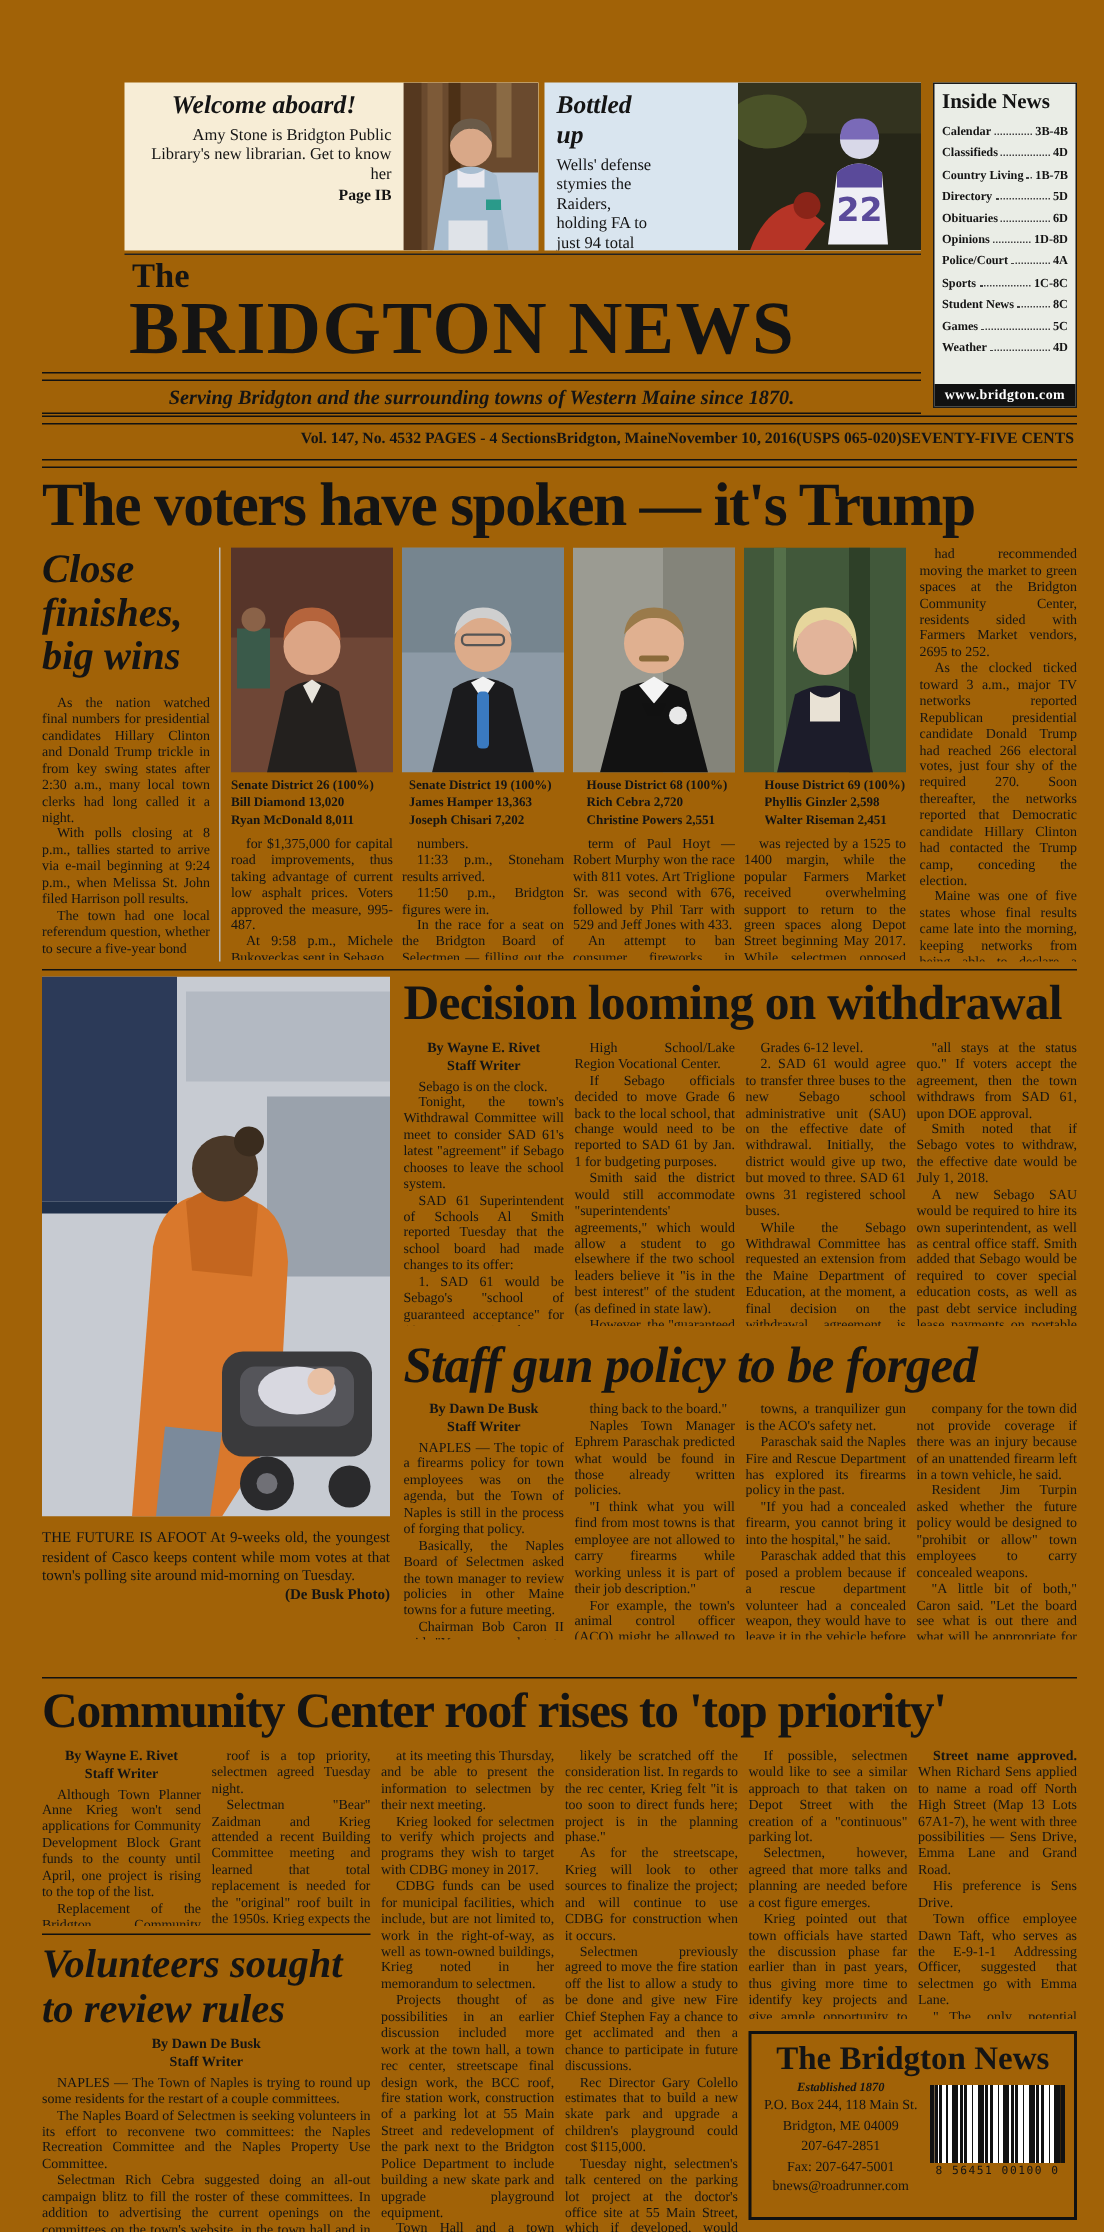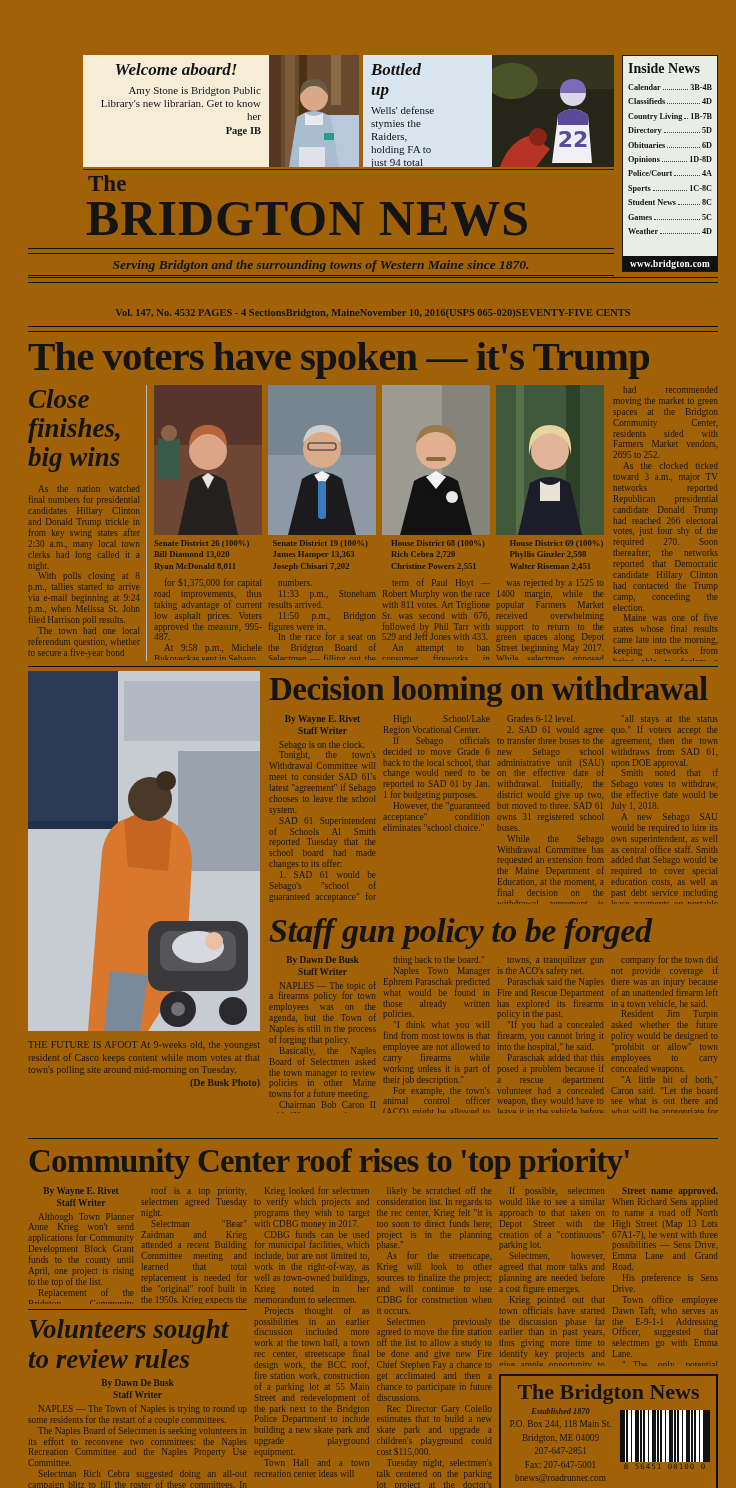--- a/index.html
+++ b/index.html
@@ -29,21 +29,21 @@
   
   .inside-news{width:106px;border:1.5px solid #1a1a1a;background:#eaede6;box-sizing:border-box;
                display:flex;flex-direction:column;padding:5px 5px 3px;}
   .ix-title{font-weight:bold;font-size:14px;margin-bottom:6px;}
   .ix-list{flex:1;}
   .ix-row{display:flex;align-items:baseline;font-size:8.2px;font-weight:bold;margin-bottom:5.4px;}
   .ix-leader{flex:1;border-bottom:1.5px dotted #444;margin:0 2px;}
   .ix-web{background:#111;color:#fff;text-align:center;font-weight:bold;font-size:9.3px;padding:2.5px 0;margin:0 -5px -3px;letter-spacing:0.3px;}
   
   .dateline-wrap{margin:2px 18px 0 28px;}
-  .dateline-row{display:flex;justify-content:center;font-weight:bold;font-size:10.5px;padding:4px 2px 3px;margin-top:20px;}
+  .dateline-row{display:flex;justify-content:flex-end;font-weight:bold;font-size:10.5px;padding:4px 2px 3px;}
   .h-main{margin:3px 28px 0;font-weight:bold;font-size:41px;letter-spacing:-1px;line-height:1.05;white-space:nowrap;overflow:hidden;height:46px;}
   
   .coltext{font-size:9.3px;line-height:1.17;text-align:justify;}
   .coltext p{margin:0;text-indent:10px;}
   .byline{text-align:center;font-weight:bold;font-size:9.4px;line-height:1.25;margin-bottom:2px;}
   .byline div{margin:0;}
   .xrule{border:none;border-top:1.5px solid #111;margin:5px 18px 4px 28px;}
   
   .election{display:flex;gap:7px;margin:4px 18px 0 28px;height:276px;}
   .el-left{width:112px;flex:none;border-right:1px solid #bbb;padding-right:6px;}
@@ -393,20 +393,21 @@
             <div class="coltext">
                 <p>Sebago is on the clock.</p>
                 <p>Tonight, the town's Withdrawal Committee will meet to consider SAD 61's latest "agreement" if Sebago chooses to leave the school system.</p>
                 <p>SAD 61 Superintendent of Schools Al Smith reported Tuesday that the school board had made changes to its offer:</p>
                 <p>1. SAD 61 would be Sebago's "school of guaranteed acceptance" for 10 years, meaning the town would educate grade levels Kindergarten to Grade 5 at Sebago Elementary, while Grades 6-12 would be sent to Lake Region Middle School and Lake Region</p>
               </div>
           </div>
           <div class="acol coltext">
               <p>High School/Lake Region Vocational Center.</p>
               <p>If Sebago officials decided to move Grade 6 back to the local school, that change would need to be reported to SAD 61 by Jan. 1 for budgeting purposes.</p>
+              <p>Smith said the district would still accommodate "superintendents' agreements," which would allow a student to go elsewhere if the two school leaders believe it "is in the best interest" of the student (as defined in state law).</p>
               <p>However, the "guaranteed acceptance" condition eliminates "school choice."</p>
             </div>
           <div class="acol coltext">
               <p>Grades 6-12 level.</p>
               <p>2. SAD 61 would agree to transfer three buses to the new Sebago school administrative unit (SAU) on the effective date of withdrawal. Initially, the district would give up two, but moved to three. SAD 61 owns 31 registered school buses.</p>
               <p>While the Sebago Withdrawal Committee has requested an extension from the Maine Department of Education, at the moment, a final decision on the withdrawal agreement is due by Nov. 18.</p>
             </div>
           <div class="acol coltext">
               <p>"all stays at the status quo." If voters accept the agreement, then the town withdraws from SAD 61, upon DOE approval.</p>
               <p>Smith noted that if Sebago votes to withdraw, the effective date would be July 1, 2018.</p>
@@ -484,20 +485,21 @@
           <div class="coltext vol-body">
               <p>NAPLES — The Town of Naples is trying to round up some residents for the restart of a couple committees.</p>
               <p>The Naples Board of Selectmen is seeking volunteers in its effort to reconvene two committees: the Naples Recreation Committee and the Naples Property Use Committee.</p>
               <p>Selectman Rich Cebra suggested doing an all-out campaign blitz to fill the roster of these committees. In addition to advertising the current openings on the committees on the town's website, in the town hall and in the local newspapers, Cebra recommended putting up flyers at the Naples Public Library, the Umbrella Factory Supermarket, the U.S. Post Office in Naples and also area gas stations.</p>
             </div>
 
         </article>
       </div>
 
       <div class="cc-mid coltext">
+          <p>at its meeting this Thursday, and be able to present the information to selectmen by their next meeting.</p>
           <p>Krieg looked for selectmen to verify which projects and programs they wish to target with CDBG money in 2017.</p>
           <p>CDBG funds can be used for municipal facilities, which include, but are not limited to, work in the right-of-way, as well as town-owned buildings, Krieg noted in her memorandum to selectmen.</p>
           <p>Projects thought of as possibilities in an earlier discussion included more work at the town hall, a town rec center, streetscape final design work, the BCC roof, fire station work, construction of a parking lot at 55 Main Street and redevelopment of the park next to the Bridgton Police Department to include building a new skate park and upgrade playground equipment.</p>
           <p>Town Hall and a town recreation center ideas will</p>
         </div>
       <div class="cc-mid coltext">
           <p>likely be scratched off the consideration list. In regards to the rec center, Krieg felt "it is too soon to direct funds here; project is in the planning phase."</p>
           <p>As for the streetscape, Krieg will look to other sources to finalize the project; and will continue to use CDBG for construction when it occurs.</p>
           <p>Selectmen previously agreed to move the fire station off the list to allow a study to be done and give new Fire Chief Stephen Fay a chance to get acclimated and then a chance to participate in future discussions.</p>
           <p>Rec Director Gary Colello estimates that to build a new skate park and upgrade a children's playground could cost $115,000.</p>

